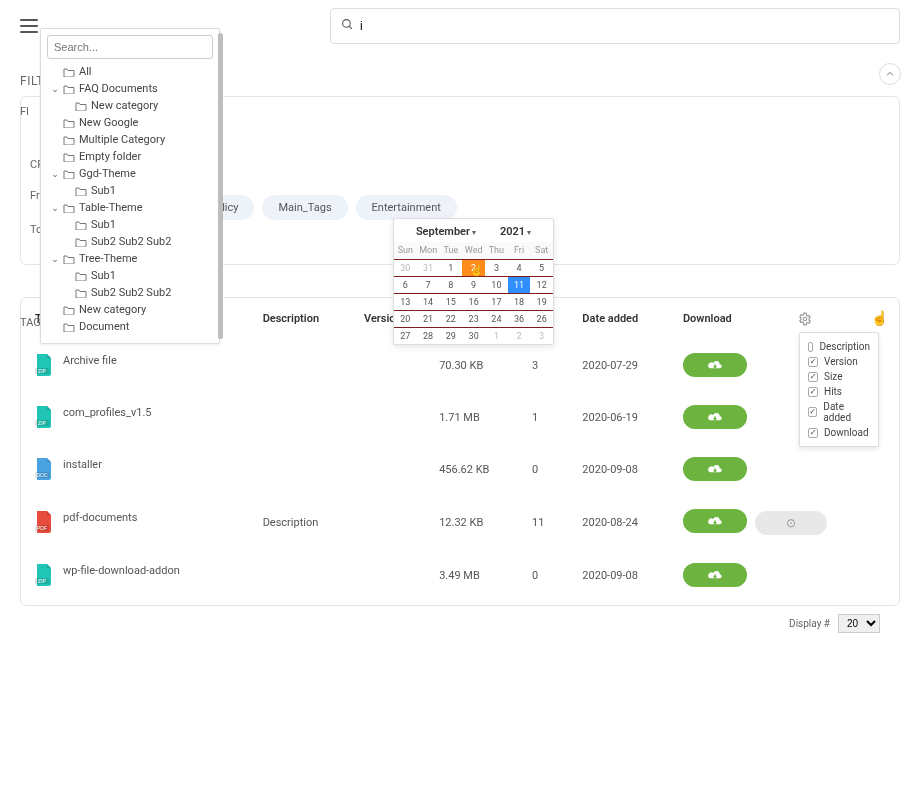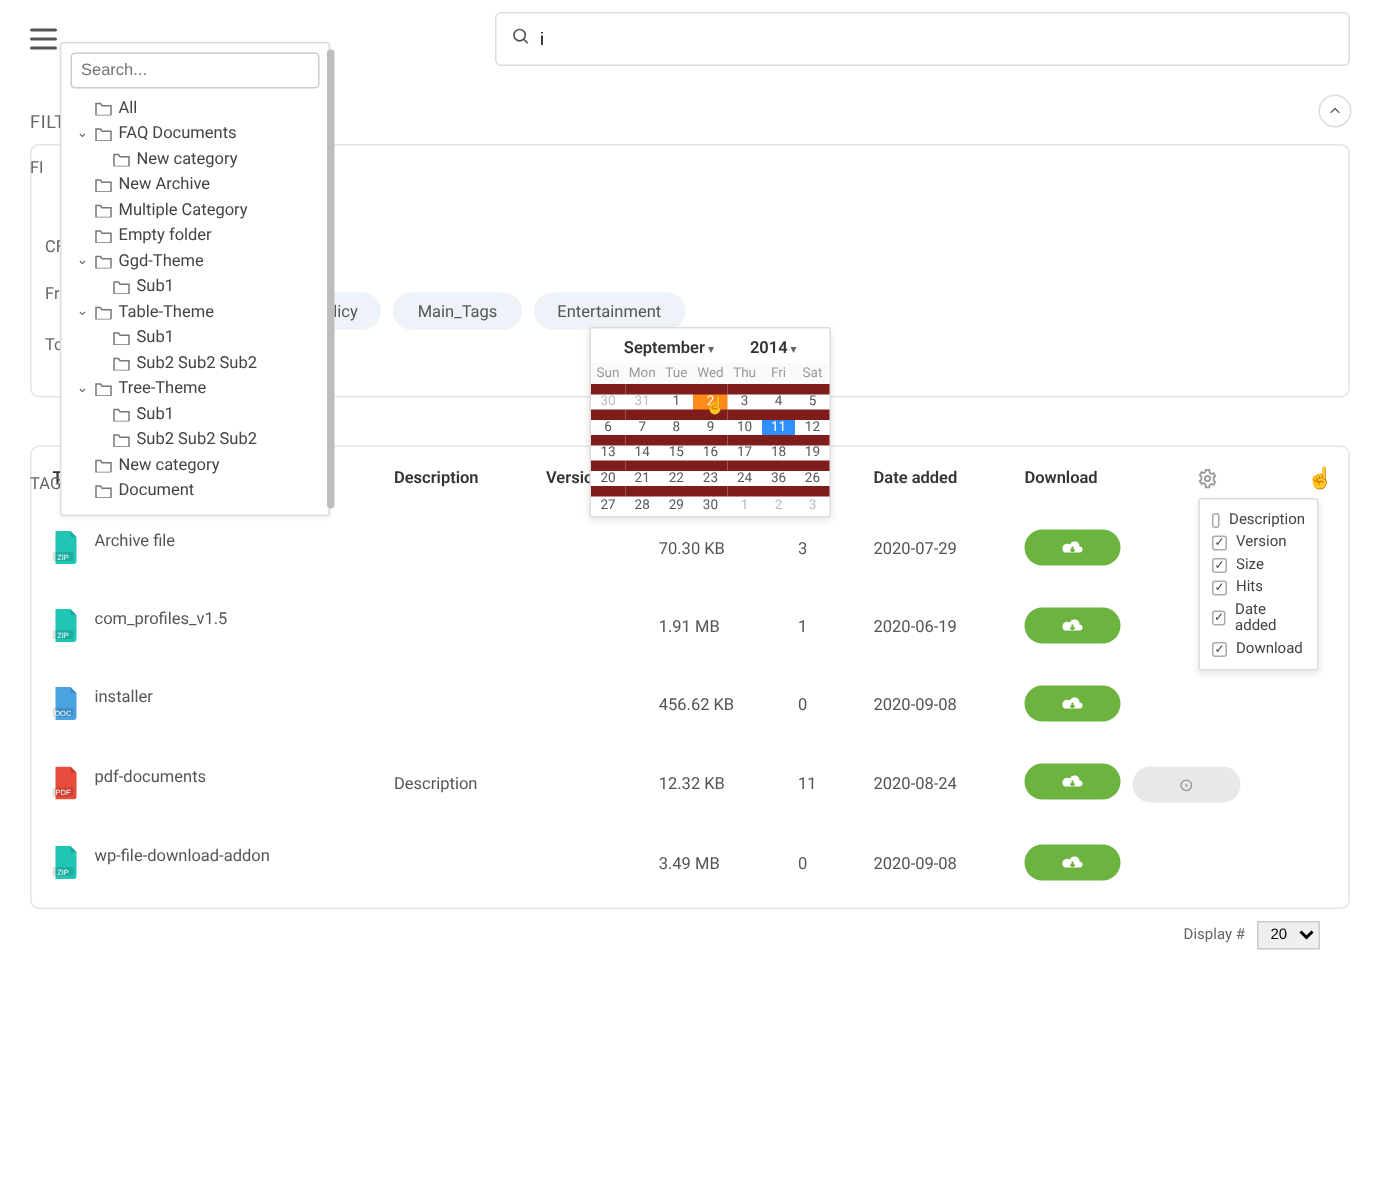--- a/index.html
+++ b/index.html
@@ -38,21 +38,21 @@
   .tree-node .chev { width: 8px; display: inline-flex; justify-content: center; color: #666; font-size: 9px; }
   .tree-node .fld { width: 12px; height: 10px; display: inline-block; }
   .tree-node .fld svg { display: block; }
   .ind0 { padding-left: 4px; } .ind1 { padding-left: 16px; }
 
   
   .calendar { position: absolute; left: 393px; top: 218px; width: 161px; background: #fff; border: 1px solid #ddd; border-radius: 2px; z-index: 60; box-shadow: 0 2px 6px rgba(0,0,0,.1); font-size: 10px; }
   .cal-head { display: flex; justify-content: center; gap: 24px; padding: 6px 0 4px 0; font-size: 11px; font-weight: 600; color: #333; }
   .cal-head span::after { content: " \25BE"; font-size: 8px; color: #666; font-weight: 400;}
   .cal-grid { width: 100%; border-collapse: collapse; }
-  .cal-grid th, .cal-grid td { width: 23px; height: 17px; text-align: center; font-size: 9px; color: #555; border-top: 7px solid #7f1d1d; }
+  .cal-grid th, .cal-grid td { width: 23px; height: 17px; text-align: center; font-size: 9px; color: #555; border-top: 1px solid #7f1d1d; }
   .cal-grid th { color: #999; font-weight: 400; background: #fafafa; border-top: none; }
   .cal-grid td.other { color: #bbb; }
   .cal-grid td.sel { background: #ff8c1a; color: #fff; }
   .cal-grid td.today { background: #2f8fff; color: #fff; }
 
   
   .table-wrap { border: 1px solid #e5e5e5; border-radius: 6px; margin-top: 32px; padding: 0 0 4px 0; position: relative; }
   table.files { width: 100%; border-collapse: collapse; font-size: 11px; }
   table.files th { text-align: left; font-weight: 600; color: #333; padding: 14px 8px; font-size: 11px; }
   table.files th:first-child { padding-left: 14px; }
@@ -197,21 +197,21 @@
                     <path d="M12 0l4 4h-4z" fill="rgba(0,0,0,.15)"></path>
                     <rect x="0" y="14" width="14" height="6" rx="1" fill="rgba(0,0,0,.12)"></rect>
                     <text x="7" y="19" font-size="5" fill="#fff" text-anchor="middle" font-family="Arial">ZIP</text>
                   </svg>
                 </span>
                 <span>com_profiles_v1.5</span>
               </div>
             </td>
             <td></td>
             <td></td>
-            <td>1.91 MB</td>
+            <td>1.71 MB</td>
             <td>1</td>
             <td>2020-06-19</td>
             <td class="dl-col"><button class="dl-btn">
                 <svg width="16" height="12" viewBox="0 0 24 18" fill="#fff">
                   <path d="M19 8a5 5 0 0 0-9.6-2A4 4 0 0 0 4 14h15a3 3 0 0 0 0-6z"></path>
                   <path d="M12 8v5m0 0l-2-2m2 2l2-2" stroke="#6cb33f" stroke-width="2" fill="none"></path>
                 </svg>
               </button></td>
           </tr>
           <tr>
@@ -338,21 +338,21 @@
         </span>
         <span>New category</span>
       </div>
       <div class="tree-node ind0">
         <span class="chev"></span>
         <span class="fld">
           <svg width="12" height="10" viewBox="0 0 24 20" fill="none" stroke="#777" stroke-width="2">
             <path d="M2 4h6l2 3h12v11a2 2 0 0 1-2 2H2V4z"></path>
           </svg>
         </span>
-        <span>New Archive</span>
+        <span>New Google</span>
       </div>
       <div class="tree-node ind0">
         <span class="chev"></span>
         <span class="fld">
           <svg width="12" height="10" viewBox="0 0 24 20" fill="none" stroke="#777" stroke-width="2">
             <path d="M2 4h6l2 3h12v11a2 2 0 0 1-2 2H2V4z"></path>
           </svg>
         </span>
         <span>Multiple Category</span>
       </div>
@@ -455,21 +455,21 @@
         </span>
         <span>Document</span>
       </div>
     </div>
   <div class="tree-scroll"></div>
 </div>
 
 <div class="calendar">
   <div class="cal-head">
     <span>September</span>
-    <span>2014</span>
+    <span>2021</span>
   </div>
   <table class="cal-grid">
       <thead>
         <tr id="dow-row">
           <th>Sun</th>
           <th>Mon</th>
           <th>Tue</th>
           <th>Wed</th>
           <th>Thu</th>
           <th>Fri</th>

